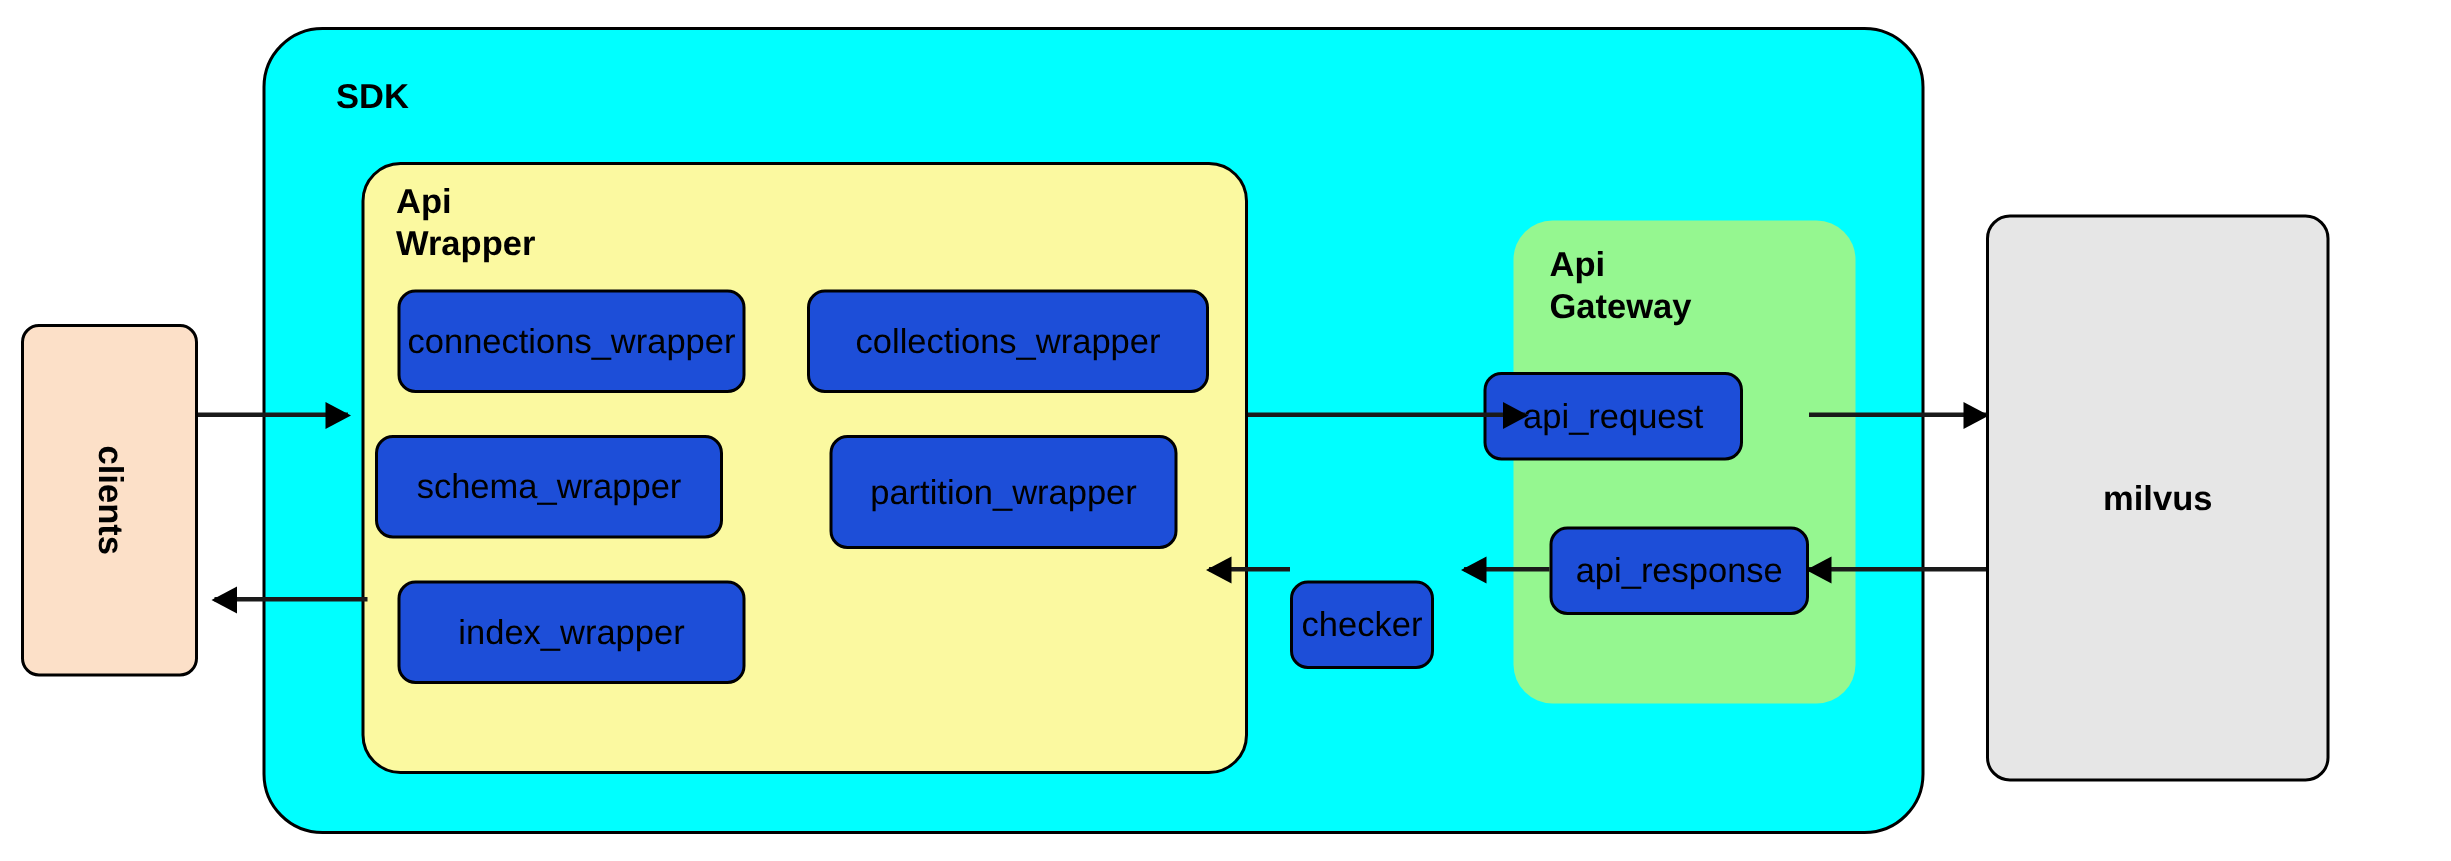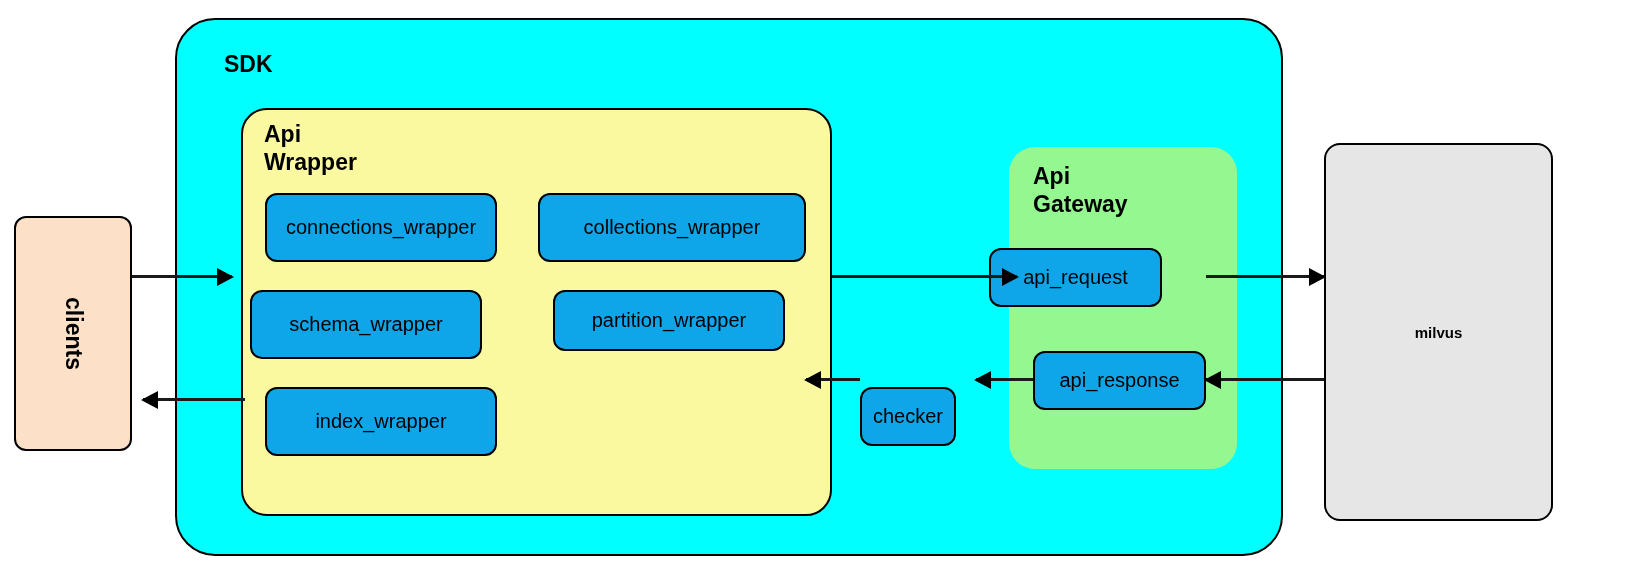--- a/index.html
+++ b/index.html
@@ -46,39 +46,39 @@
 
   .gateway-container {
     background: #95f790;
     border: none;
     border-radius: 26px;
     justify-content: flex-start;
     align-items: flex-start;
   }
 
   .node {
-    background: #0ea5e9;
+    background: #1d4ed8;
     border: 2px solid #000000;
     border-radius: 12px;
-    font-size: 20px;
+    font-size: 23px;
     color: #000000;
     font-weight: 400;
   }
 
   .clients-box {
     background: #fce0c8;
     border: 2px solid #000000;
     border-radius: 12px;
   }
 
   .milvus-box {
     background: #e6e6e6;
     border: 2px solid #000000;
     border-radius: 16px;
-    font-size: 15px;
+    font-size: 23px;
     font-weight: bold;
     color: #000000;
   }
 
   
   .container-title {
     position: absolute;
     font-size: 23px;
     font-weight: bold;
     color: #000000;
@@ -147,21 +147,21 @@
   <div class="box node" style="left:250px; top:290px; width:232px; height:69px;">
     <span>schema_wrapper</span>
   </div>
   <div class="box node" style="left:265px; top:387px; width:232px; height:69px;align-items:center;">
     <span>index_wrapper</span>
   </div>
 
   <div class="box node" style="left:538px; top:193px; width:268px; height:69px;">
     <span>collections_wrapper</span>
   </div>
-  <div class="box node" style="left:553px; top:290px; width:232px; height:61px;">
+  <div class="box node" style="left:553px; top:290px; width:232px; height:76px;">
     <span>partition_wrapper</span>
   </div>
 
   <div class="box node" style="left:860px; top:351px; width:96px; height:59px;margin-top:36px;">
     <span>checker</span>
   </div>
 
   <div class="box gateway-container" style="left:1009px; top:147px; width:228px; height:322px;">
     <span class="container-title" style="left:24px; top:15px;">Api
 Gateway</span>

